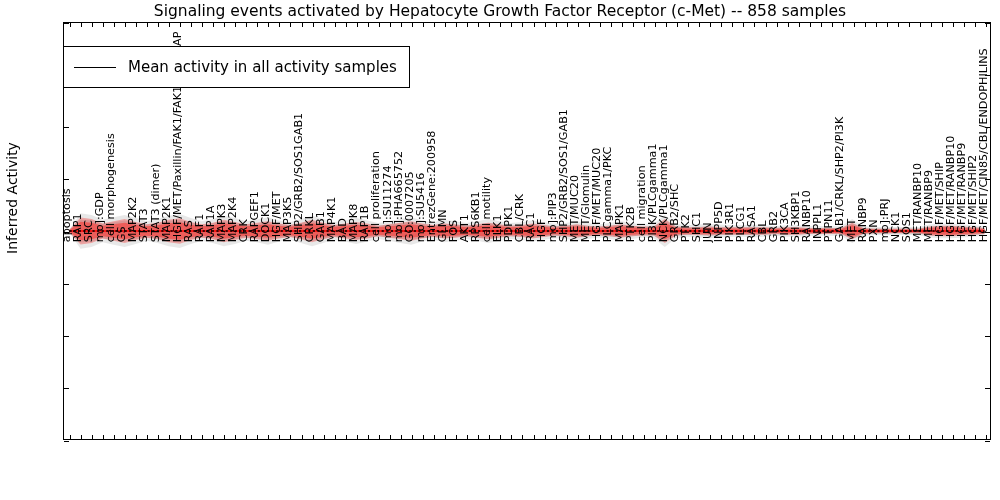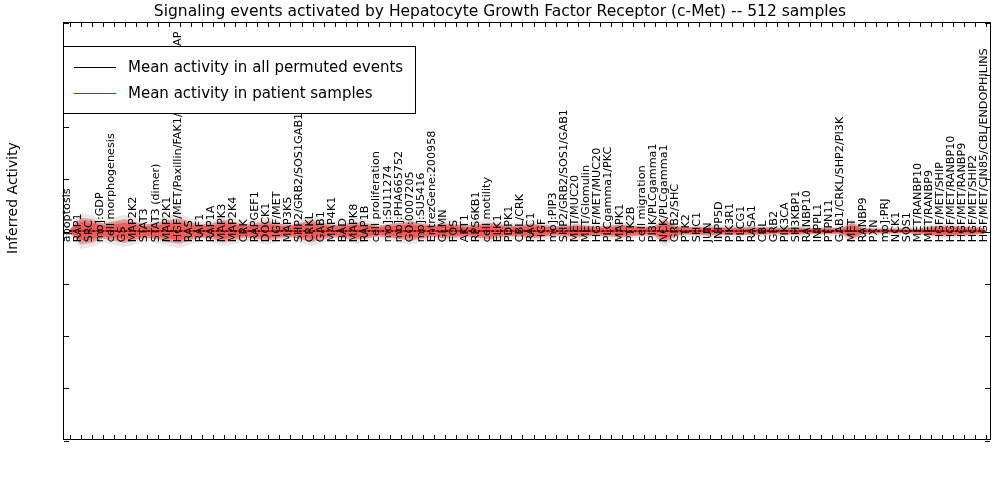--- a/index.html
+++ b/index.html
@@ -38,21 +38,21 @@
   .leg-line{display:inline-block;width:42px;height:0;border-top:1.6px solid #000;
     margin-right:12px;}
   .leg-line.red{border-top-color:#ff0000;}
   .leg-text{font-size:15px;color:#000;white-space:nowrap;}
 </style>
 </head>
 <body>
 
 <div id="root">
 
-  <div id="plot-title">Signaling events activated by Hepatocyte Growth Factor Receptor (c-Met) -- 512 samples</div>
+  <div id="plot-title">Signaling events activated by Hepatocyte Growth Factor Receptor (c-Met) -- 858 samples</div>
 
   <div id="ylabel">Inferred Activity</div>
 
   <div id="axes">
     <div id="yticks">
         <div class="ytick-row" style="top: 0px;">
           <div class="ytick-mark"></div>
           <div class="ytick-mark right"></div>
         </div>
         <div class="ytick-row" style="top: 52.25px;">
@@ -351,21 +351,17 @@
       <div class="xlab" style="left: 881.886px;">HGF/MET/SHIP</div>
       <div class="xlab" style="left: 892.933px;">HGF/MET/RANBP10</div>
       <div class="xlab" style="left: 903.981px;">HGF/MET/RANBP9</div>
       <div class="xlab" style="left: 915.029px;">HGF/MET/SHIP2</div>
       <div class="xlab" style="left: 926.076px;">HGF/MET/CIN85/CBL/ENDOPHILINS</div>
     </div>
 
   <div id="legend">
     <div class="leg-row">
       <span class="leg-line"></span>
-      <span class="leg-text">Mean activity in all permuted events</span>
-    </div>
-    <div class="leg-row">
-      <span class="leg-line red"></span>
-      <span class="leg-text">Mean activity in patient samples</span>
+      <span class="leg-text">Mean activity in all activity samples</span>
     </div>
   </div>
 
 </div>
 
 </body></html>

